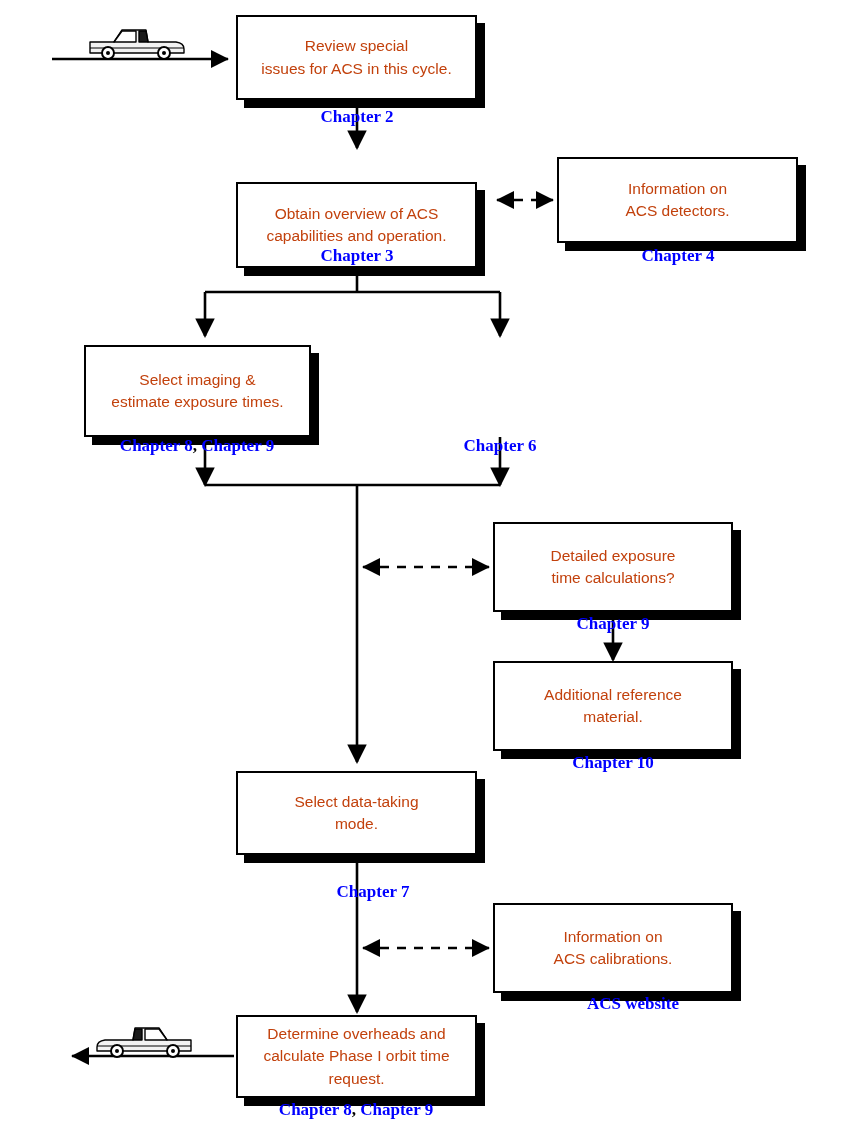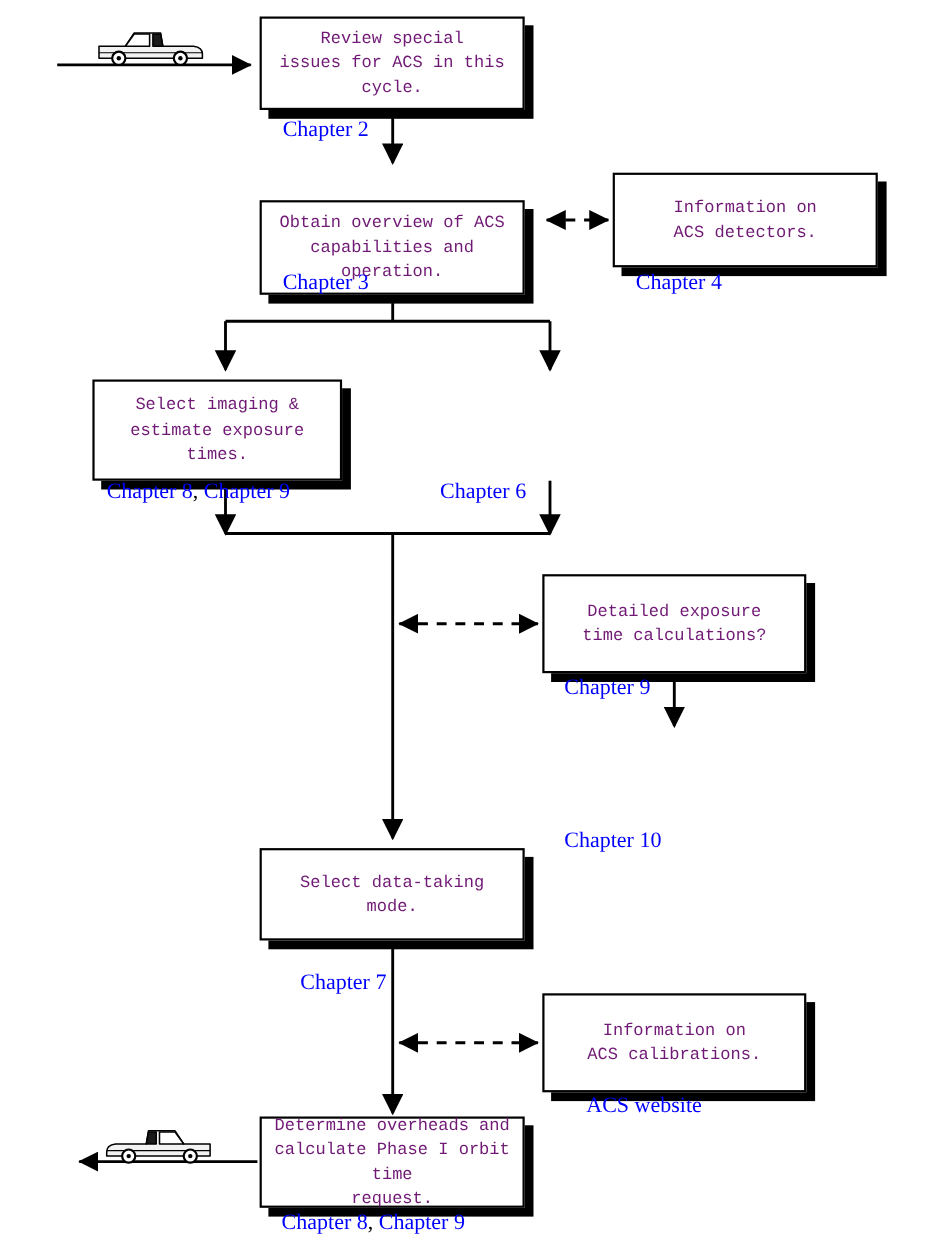--- a/index.html
+++ b/index.html
@@ -32,34 +32,36 @@
     background: #ffffff;
     border: 2px solid #000000;
     box-shadow: 8px 8px 0 0 #000000;
     display: flex;
     align-items: center;
     justify-content: center;
     text-align: center;
     z-index: 5;
   }
   .node-text {
-    font-family: Liberation Mono, monospace;
+    font-family: Liberation Sans, sans-serif;
     font-size: 15.5px;
     line-height: 1.45;
-    color: #701a75;
+    color: #c2410c;
     padding: 0 8px;
     white-space: pre-line;
   }
   .chapter-label {
     position: absolute;
     font-family: "Liberation Serif", "DejaVu Serif", serif;
-    font-size: 20px;
+    font-size: 17px;
     color: #0000ff;
     white-space: nowrap;
     z-index: 8;
+    text-align: center;
+    font-weight: bold;
   }
   .chapter-label .sep {
     color: #000000;
   }
   .truck {
     position: absolute;
     z-index: 9;
   }
 </style>
 </head>
@@ -189,20 +191,24 @@
   </div>
 
   <div class="node" style="left:493px; top:522px; width:240px; height:90px;">
     <span class="node-text">Detailed exposure
 time calculations?</span>
   </div>
   <div class="chapter-label" style="left:513px; top:614px; width:200px;">
     <span>Chapter 9</span>
   </div>
 
+  <div class="node" style="left:493px; top:661px; width:240px; height:90px;">
+    <span class="node-text">Additional reference
+material.</span>
+  </div>
   <div class="chapter-label" style="left:513px; top:753px; width:200px;">
     <span>Chapter 10</span>
   </div>
 
   <div class="node" style="left:236px; top:771px; width:241px; height:84px;">
     <span class="node-text">Select data-taking
 mode.</span>
   </div>
   <div class="chapter-label" style="left:273px; top:861px; width:200px;margin-top:21px;">
     <span>Chapter 7</span>

